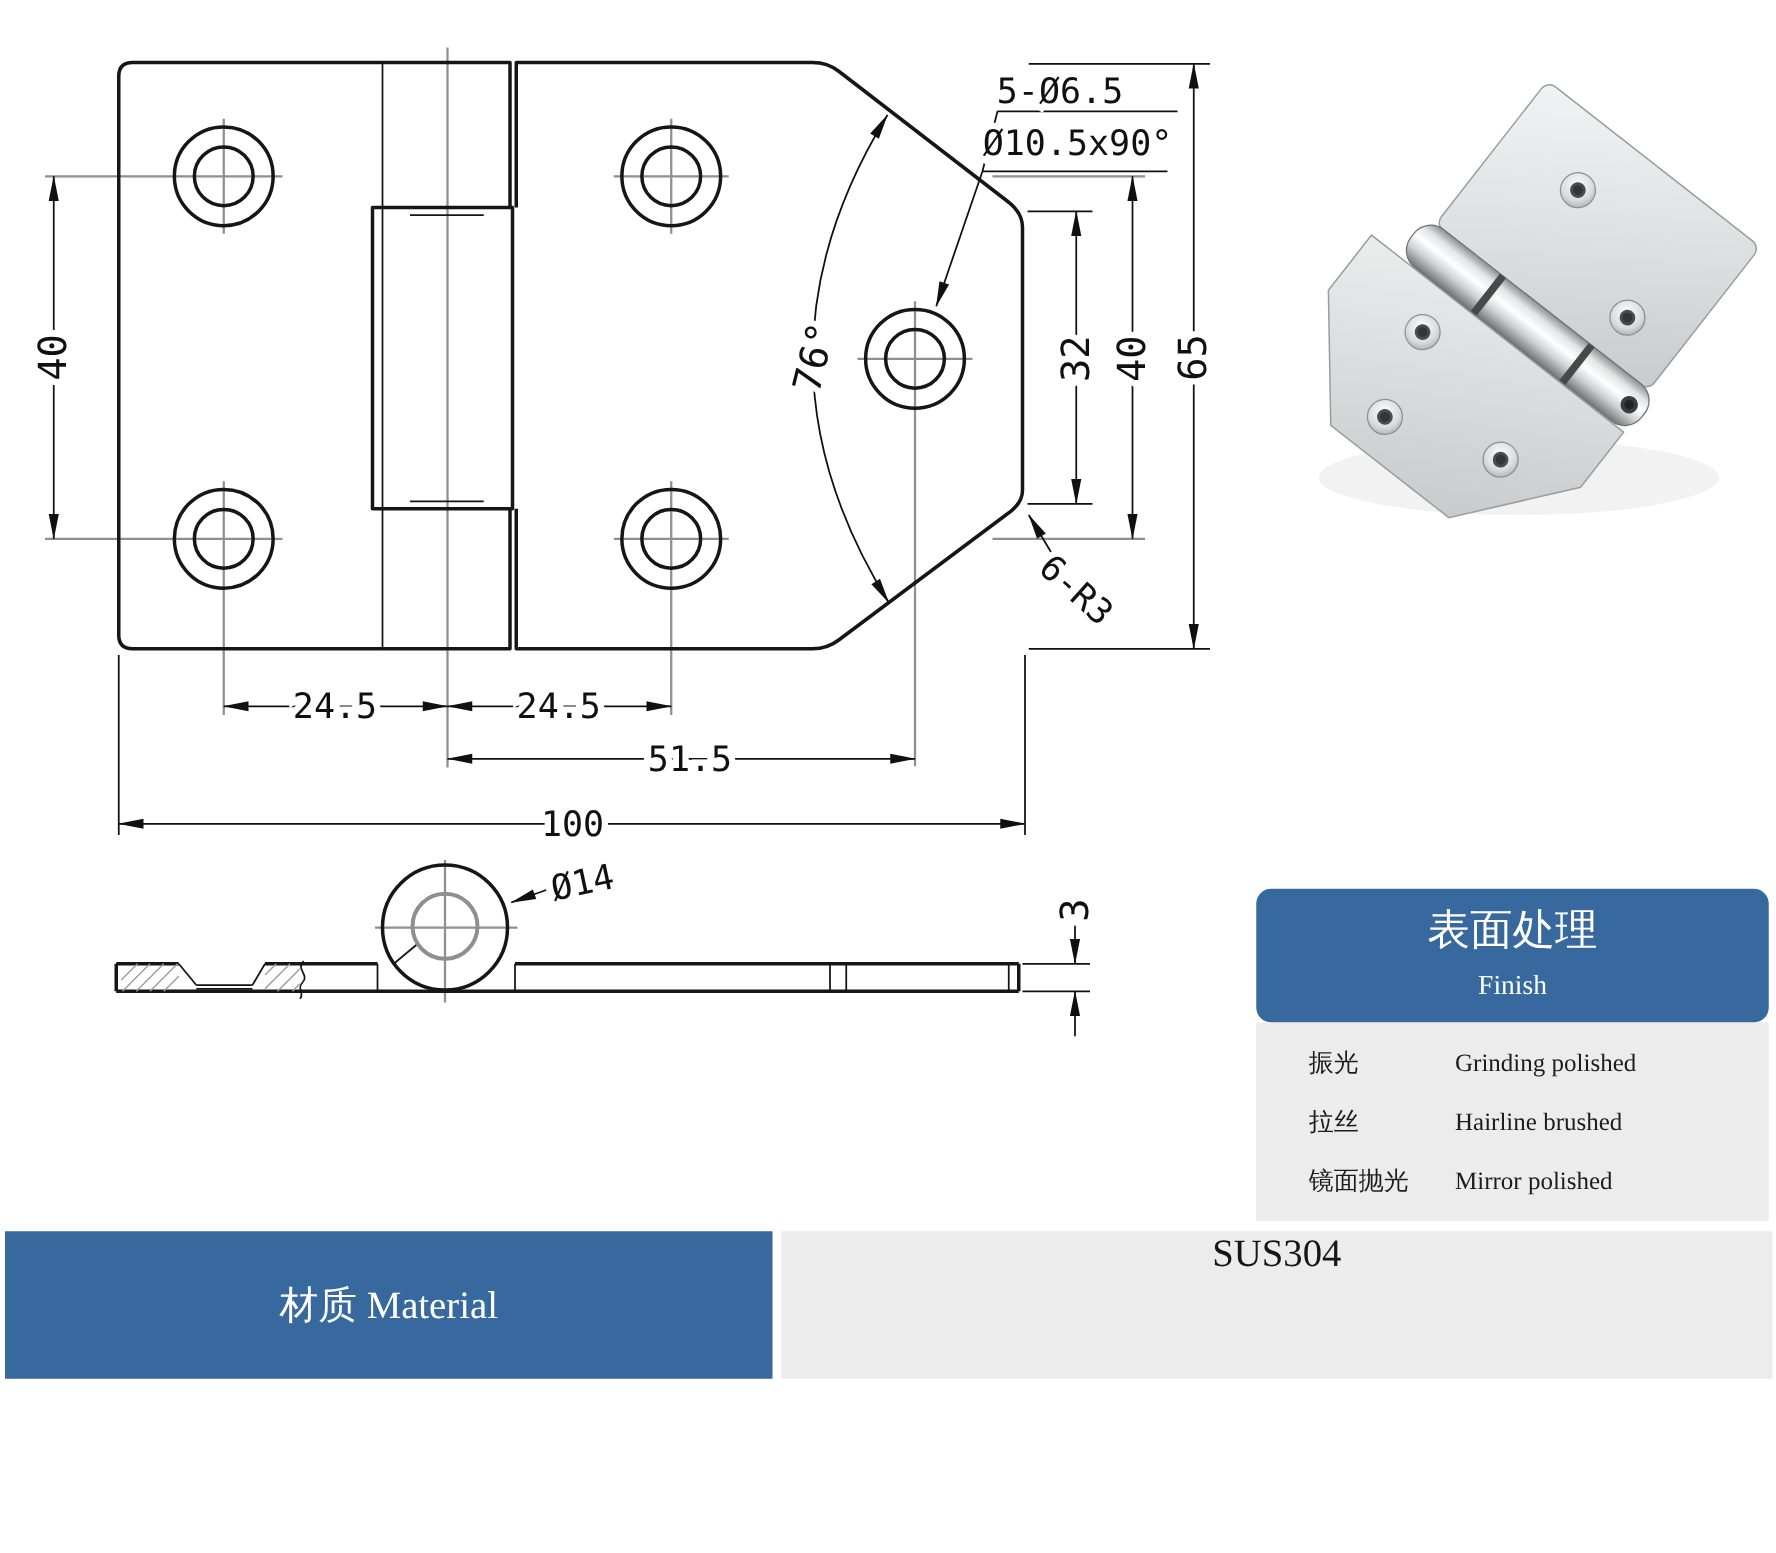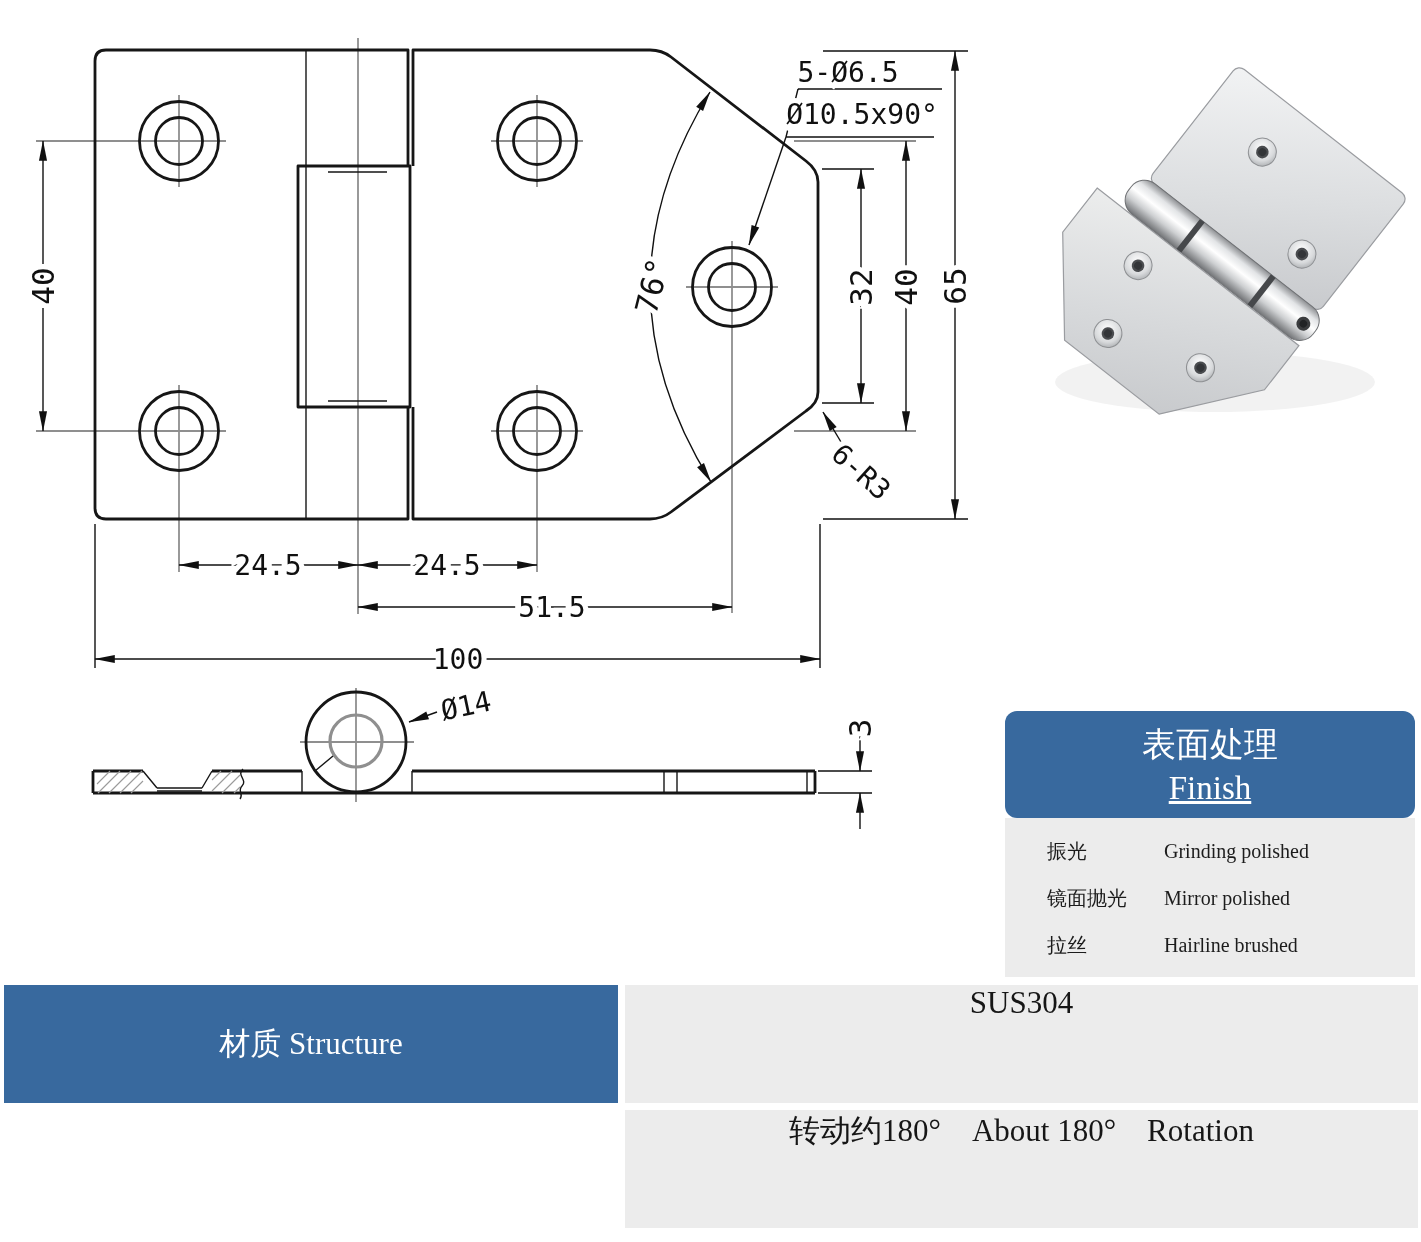--- a/index.html
+++ b/index.html
@@ -9,21 +9,21 @@
 
   
   .dimtxt{font-family:"DejaVu Sans Mono","Liberation Mono",monospace;font-size:28px;fill:#101010;}
   .dimv{font-size:31px;}
   .halo{stroke:#ffffff;stroke-width:10px;paint-order:stroke;}
 
   
   .finish-card{left:1005px;top:711px;width:410px;}
   .finish-header{height:107px;background:#38699E;border-radius:12px;color:#ffffff;text-align:center;}
   .fh-cn{font-size:34px;padding-top:13px;line-height:42px;}
-  .fh-en{font-size:33px;line-height:44px;text-decoration:underline;}
+  .fh-en{font-size:22px;line-height:44px;}
   .finish-body{height:159px;background:#ECECEC;color:#1c1c1c;padding-top:10px;box-sizing:border-box;}
   .frow{height:47px;line-height:47px;padding-left:42px;font-size:20px;}
   .fcn{display:inline-block;width:112px;}
 
   
   .srow{position:absolute;left:4px;width:1414px;height:118px;}
   .scell-l{position:absolute;left:0;top:0;width:614px;height:118px;background:#38699E;color:#ffffff;
            display:flex;align-items:center;justify-content:center;font-size:31px;}
   .scell-r{position:absolute;left:621px;top:0;width:793px;height:118px;background:#ECECEC;color:#161616;
            display:flex;justify-content:center;font-size:31px;white-space:pre;}
@@ -191,37 +191,34 @@
   <div class="finish-header">
     <div class="fh-cn">表面处理</div>
     <div class="fh-en">Finish</div>
   </div>
   <div class="finish-body">
     <div class="frow">
       <span class="fcn">振光</span>
       <span class="fen">Grinding polished</span>
     </div>
     <div class="frow">
+      <span class="fcn">拉丝</span>
+      <span class="fen">Hairline brushed</span>
+    </div>
+    <div class="frow">
       <span class="fcn">镜面抛光</span>
       <span class="fen">Mirror polished</span>
-    </div>
-    <div class="frow">
-      <span class="fcn">拉丝</span>
-      <span class="fen">Hairline brushed</span>
     </div>
   </div>
 </div>
 
 <div>
   <div class="srow" style="top:985px">
     <div class="scell-l">
-      <span>材质 Structure</span>
+      <span>材质 Material</span>
     </div>
     <div class="scell-r">
       <span>SUS304</span>
     </div>
   </div>
   <div class="srow" style="top:1110px">
-    <div class="scell-r">
-      <span>转动约180°    About 180°    Rotation</span>
-    </div>
   </div>
 </div>
 
 </body></html>

